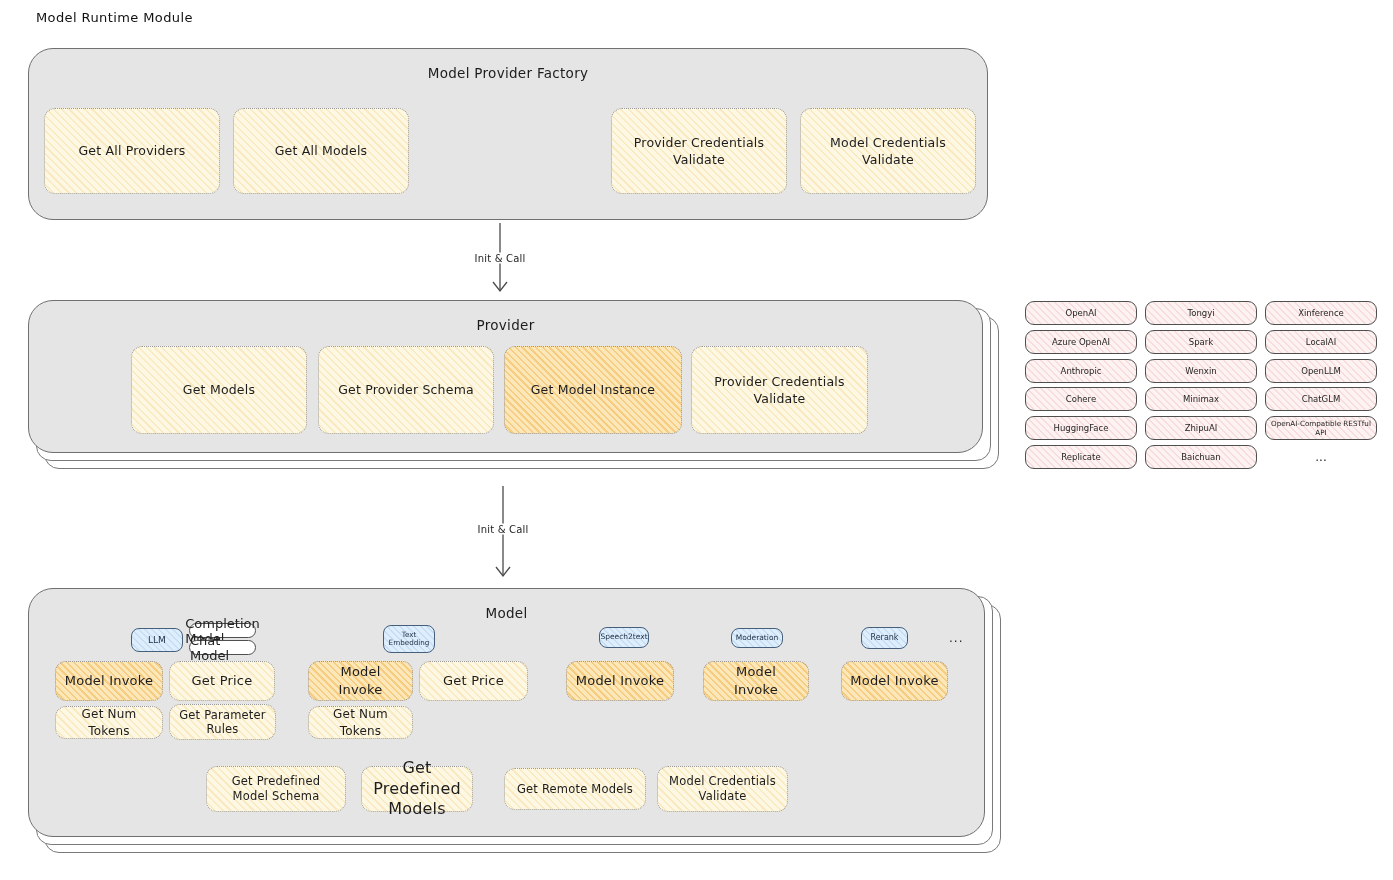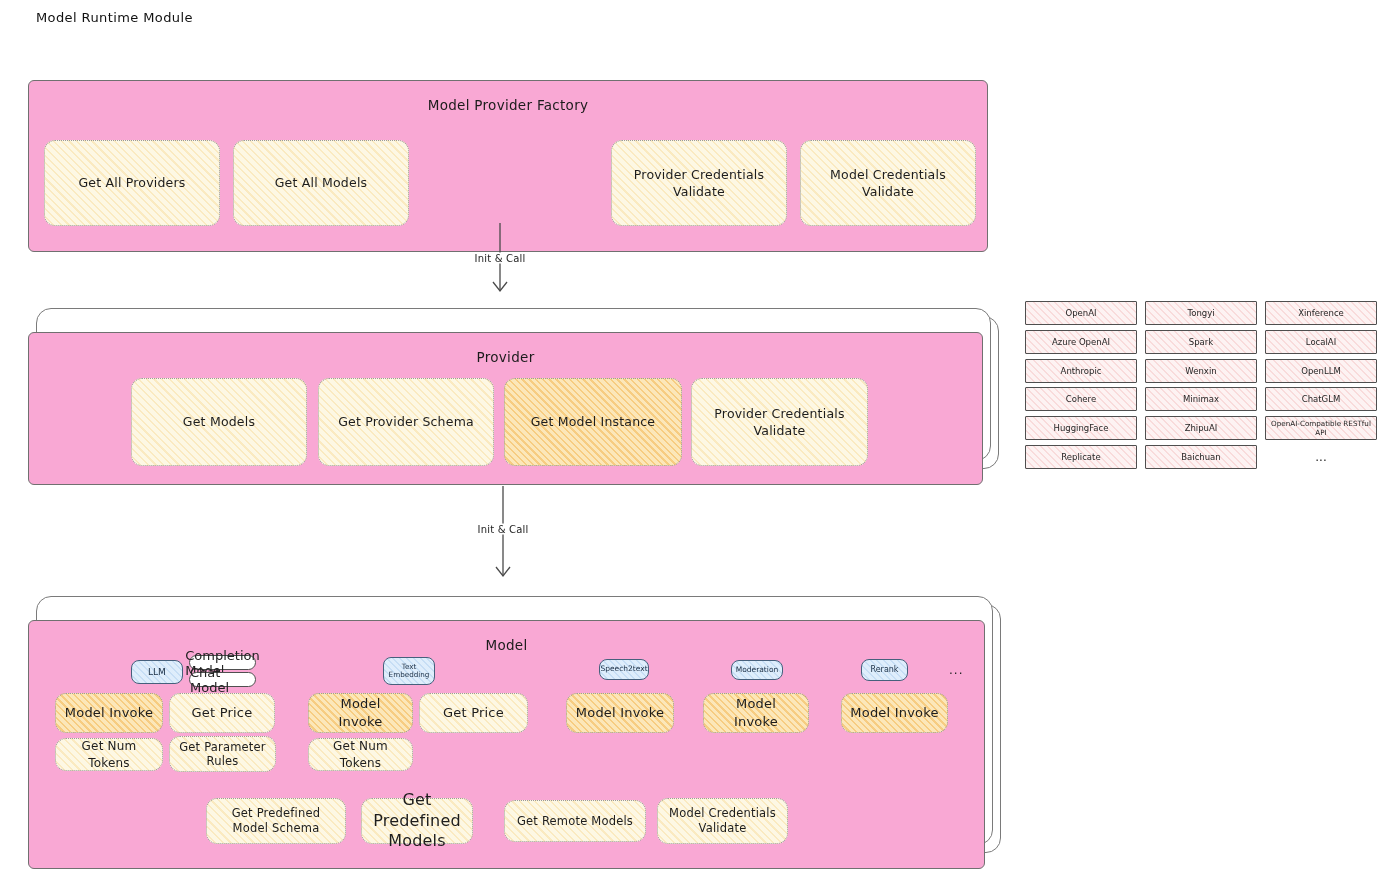--- a/index.html
+++ b/index.html
@@ -4,21 +4,21 @@
 <style>
   * { margin:0; padding:0; box-sizing:border-box; }
   html,body { background:#fff; }
   .canvas {
     position:relative; width:1393px; height:880px; background:#ffffff;
     font-family:"DejaVu Sans", sans-serif; color:#222; overflow:hidden;
   }
   .abs { position:absolute; }
   .page-title { position:absolute; left:36px; top:10px; font-size:13px; letter-spacing:.4px; color:#111; font-weight:400; }
   .container {
-    position:absolute; background:#f9a8d4; border:1.4px solid #707070; border-radius:6px;margin-top:32px;
+    position:absolute; background:#e5e5e5; border:1.4px solid #707070; border-radius:25px;
   }
   .stack-layer {
     position:absolute; background:#fff; border:1.3px solid #7a7a7a; border-radius:15px;
   }
   .ctitle {
     position:absolute; top:16px; left:0; right:0; text-align:center;
     font-size:13.5px; color:#1c1c1c; letter-spacing:.3px;
   }
   .fbox {
     position:absolute; display:flex; align-items:center; justify-content:center;
@@ -33,21 +33,21 @@
   .orange {
     background:
       repeating-linear-gradient(45deg, rgba(240,170,60,0.42) 0 1.7px, rgba(253,238,205,0.18) 1.7px 4.8px),
       #fbe5b4;
   }
   .pinkbox {
     position:relative; display:flex; align-items:center; justify-content:center; text-align:center;
     background:
       repeating-linear-gradient(45deg, rgba(238,160,160,0.28) 0 1.4px, rgba(255,246,246,0.15) 1.4px 5px),
       #fdf2f2;
-    border:1.3px solid #4f4f4f; border-radius:1px; font-size:8.5px; color:#262626;
+    border:1.3px solid #4f4f4f; border-radius:9px; font-size:8.5px; color:#262626;
     padding:0 3px;
   }
   .pinkbox.small { font-size:7.2px; }
   .plaincell { display:flex; align-items:center; justify-content:center; font-size:12px; color:#222; }
   .bluetag {
     position:absolute; display:flex; align-items:center; justify-content:center; text-align:center;
     background:
       repeating-linear-gradient(45deg, rgba(150,190,230,0.30) 0 1.4px, rgba(238,247,255,0.15) 1.4px 4.8px),
       #dcecfb;
     border:1.2px solid #46607c; border-radius:8px; font-size:8.5px; color:#20344a; line-height:1.15; padding:1px 2px;

